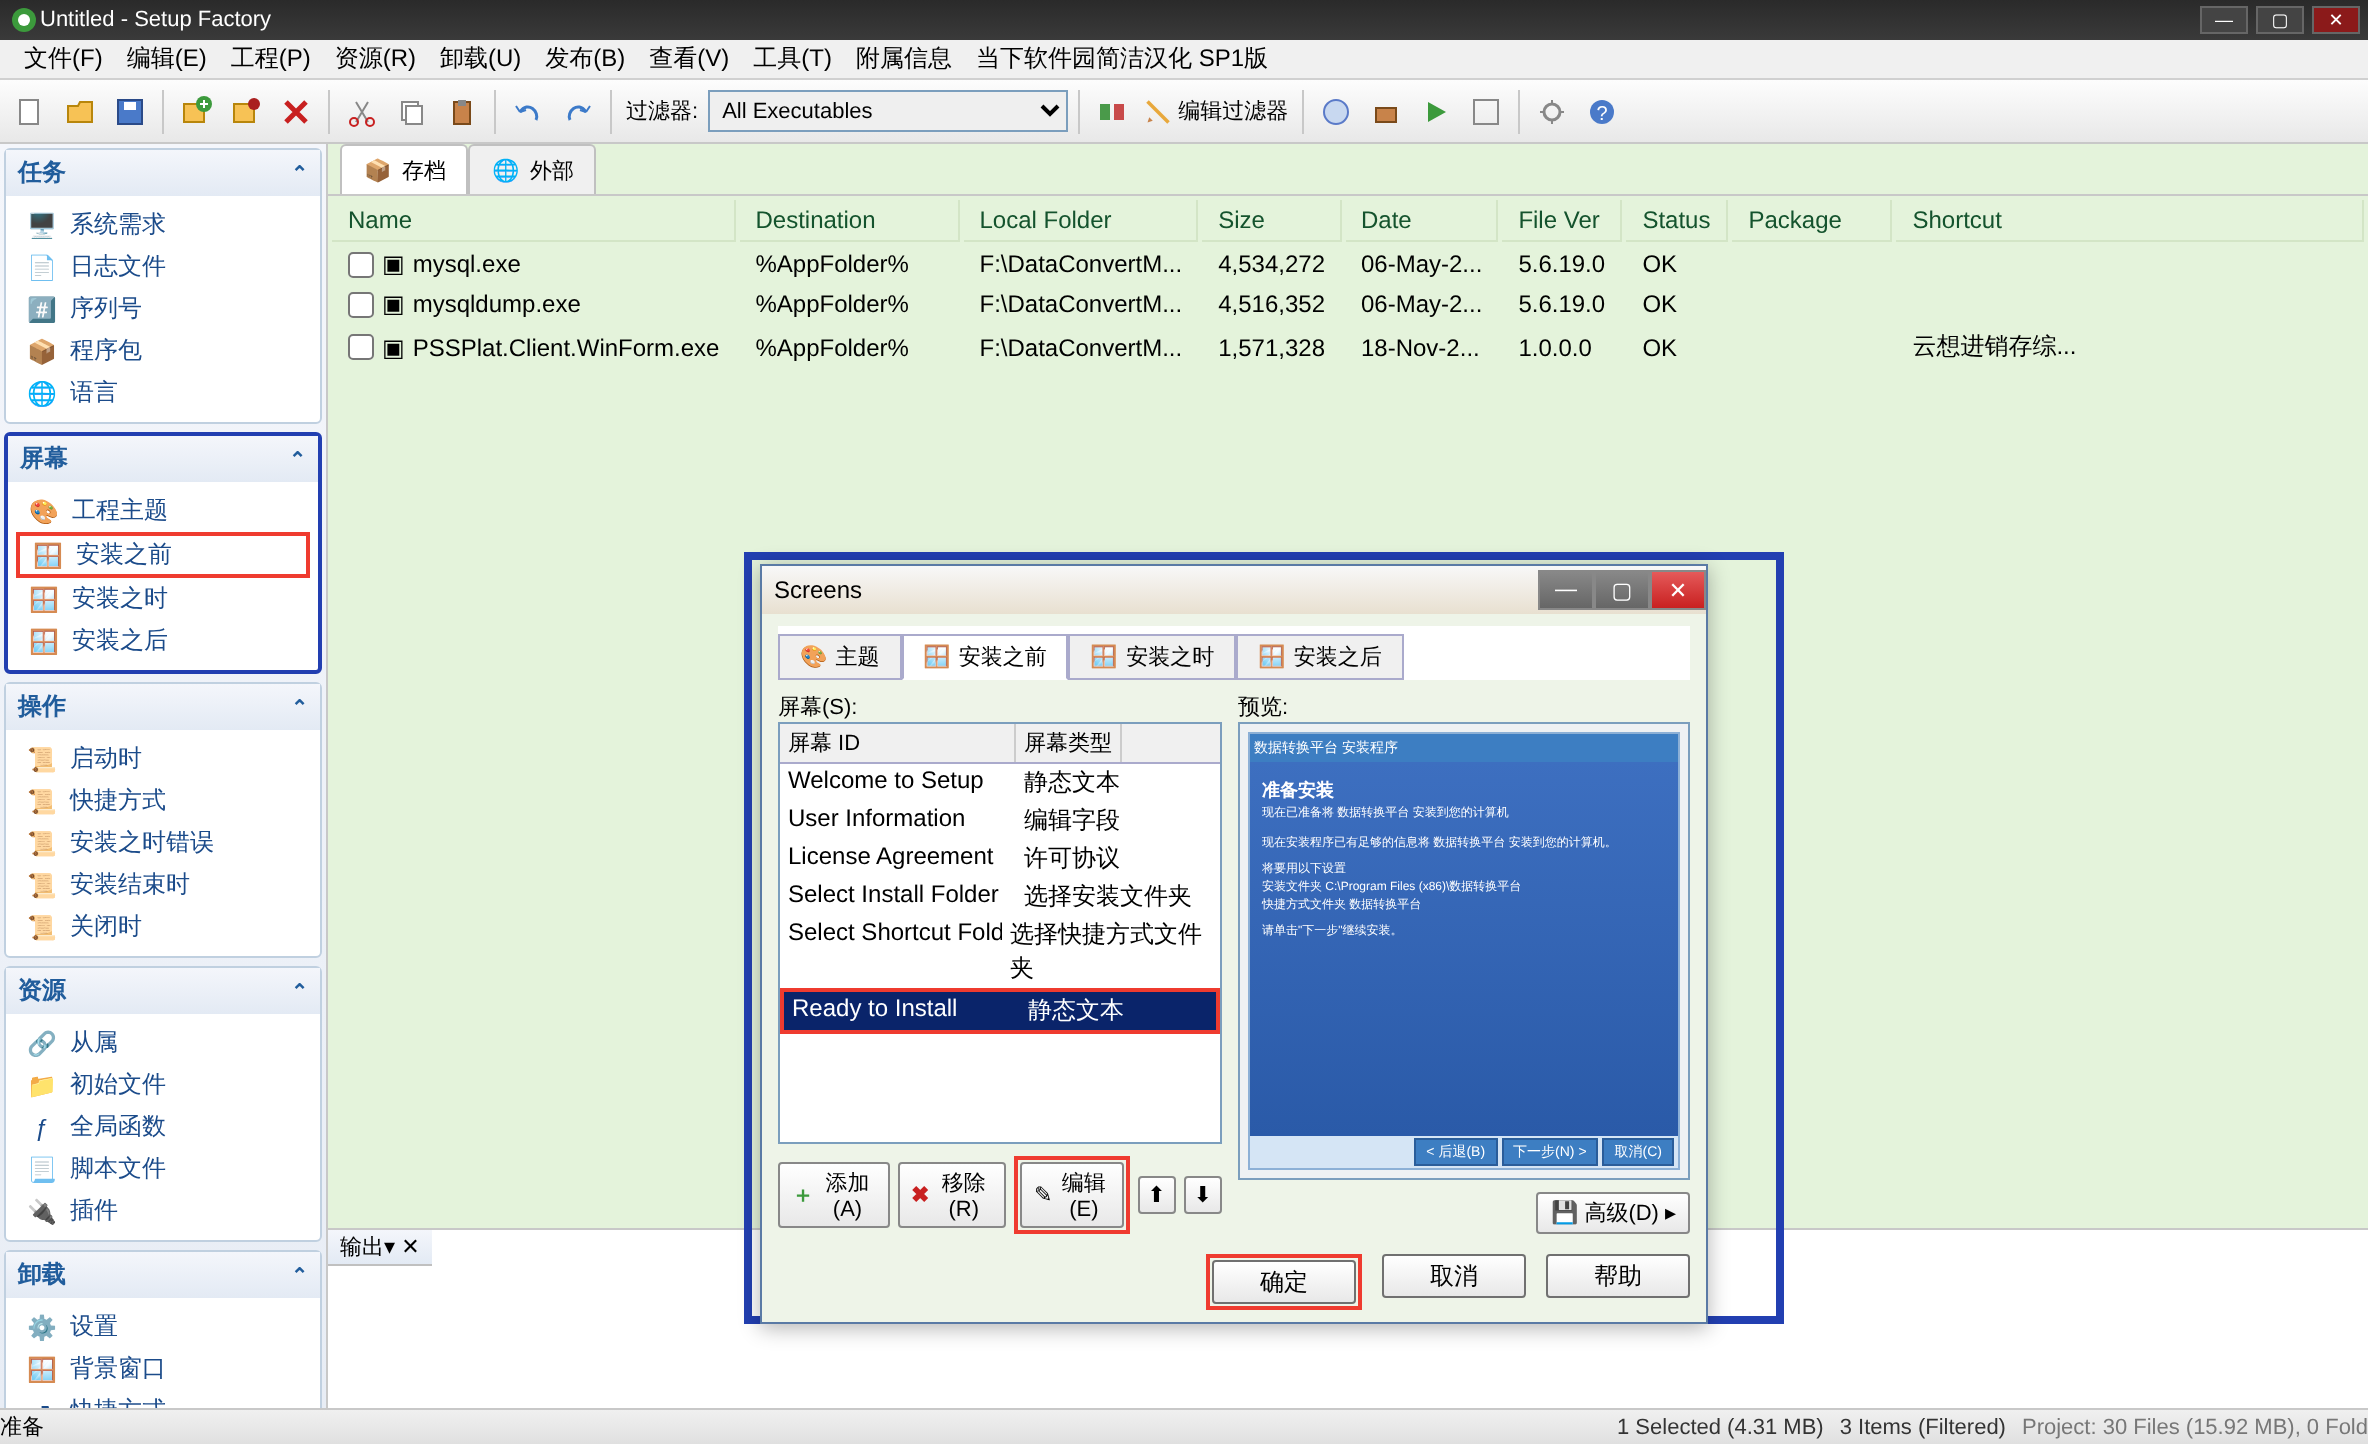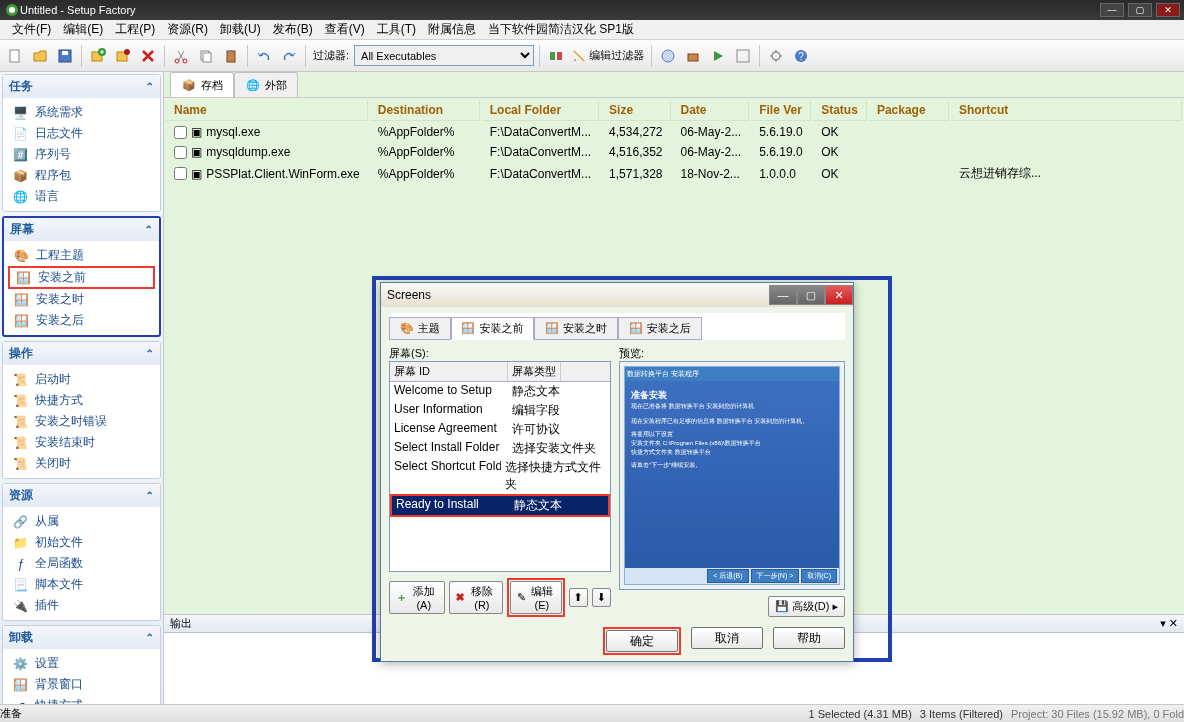--- a/index.html
+++ b/index.html
@@ -38,24 +38,24 @@
 .sicon { width:16px; height:16px; display:inline-flex; align-items:center; justify-content:center;}
 .redbox { border:2px solid #ef3b2f; }
 .bluebox { border:3px solid #223fb1; }
 
 
 .tabrow { height:26px; background:#e4f3db; border-bottom:1px solid #c8c8c8; display:flex; align-items:flex-end; padding-left:6px; gap:0; font-size:11px;}
 .tab { padding:4px 10px; border:1px solid #c0c0c0; border-bottom:none; background:#f0f0f0; border-radius:3px 3px 0 0; display:flex; align-items:center; gap:4px;}
 .tab.active { background:#fff; }
 .filearea { flex:1; background:#e4f3db; position:relative; }
 .filetable { width:100%; font-size:12px; background:#e4f3db;}
-.filetable th { text-align:left; padding:3px 8px; border-right:1px solid #d3e5c6; border-bottom:1px solid #d3e5c6; font-weight:bold; background:#e4f3db; color:#a16207;}
+.filetable th { text-align:left; padding:3px 8px; border-right:1px solid #d3e5c6; border-bottom:1px solid #d3e5c6; font-weight:normal; background:#e4f3db; color:#14532d;}
 .filetable td { padding:2px 8px; white-space:nowrap; }
 .filerow { display:flex; align-items:center; gap:4px;}
-.output { height: 90px; background:#fff; border-top:1px solid #c8c8c8; display:flex; flex-direction:column;gap:12px;}
+.output { height: 90px; background:#fff; border-top:1px solid #c8c8c8; display:flex; flex-direction:row;gap:12px;}
 .output-hdr { height:18px; background: linear-gradient(#f4f6fb,#e3eaf4); font-size:11px; padding:2px 6px; border-bottom:1px solid #c0c0c0; display:flex; justify-content:space-between; align-items:center;}
 .output-body { flex:1;}
 
 
 .statusbar { height:18px; background: linear-gradient(#f0f0f0,#e0e0e0); border-top:1px solid #c8c8c8; font-size:11px; display:flex; align-items:center; justify-content:space-between; padding:0 0;}
 .statusbar .right { display:flex; gap:8px; color:#333;}
 
 
 .dialog-wrap { position:absolute; left:216px; top:184px; width:474px; height:380px; border:1px solid #5a7aa5; background:#fff; box-shadow:0 2px 10px rgba(0,0,0,.3); }
 .dialog-title { height:24px; background:linear-gradient(#f8f8f8,#e8e0d0); display:flex; align-items:center; justify-content:space-between; font-size:12px; padding-left:6px;}

